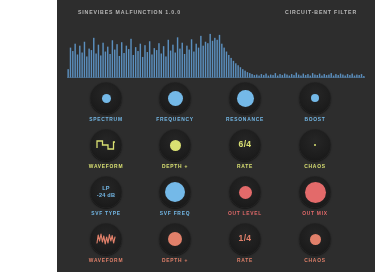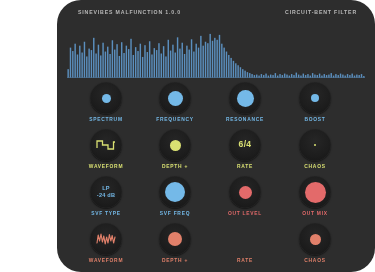--- a/index.html
+++ b/index.html
@@ -2,21 +2,20 @@
 <html><head>
 <meta charset="utf-8">
 <style>
   * { margin:0; padding:0; box-sizing:border-box; }
   html,body { width:375px; height:272px; background:#ffffff; overflow:hidden; }
   body { font-family:"Liberation Sans", sans-serif; }
 
   #app {
     position:absolute; left:57px; top:0; width:318px; height:272px;
     background:#2d2d2d;
-    border-radius:24px;
   }
 
   
   .header { position:absolute; left:0; top:0; width:100%; height:24px; }
   .hdr-left {
     position:absolute; left:21px; top:9px;
     font-size:5.2px; letter-spacing:0.85px; font-weight:bold;
     color:#b9b9b9; white-space:nowrap;
   }
   .hdr-right {
@@ -303,20 +302,23 @@
           </div>
           <div class="label" style="color: rgb(225, 128, 106);">WAVEFORM</div>
         </div>
         <div class="cell c1">
           <div class="knob">
             <span class="dot" style="width:14px;height:14px;background:#e1806a;"></span>
           </div>
           <div class="label" style="color: rgb(225, 128, 106);">DEPTH +</div>
         </div>
         <div class="cell c2">
+          <div class="knob">
+            <span class="ktext big" style="color:#e1806a;">1/4</span>
+          </div>
           <div class="label" style="color: rgb(225, 128, 106);">RATE</div>
         </div>
         <div class="cell c3">
           <div class="knob">
             <span class="dot" style="width:11px;height:11px;background:#e1806a;"></span>
           </div>
           <div class="label" style="color: rgb(225, 128, 106);">CHAOS</div>
         </div>
       </div>
     </div>

